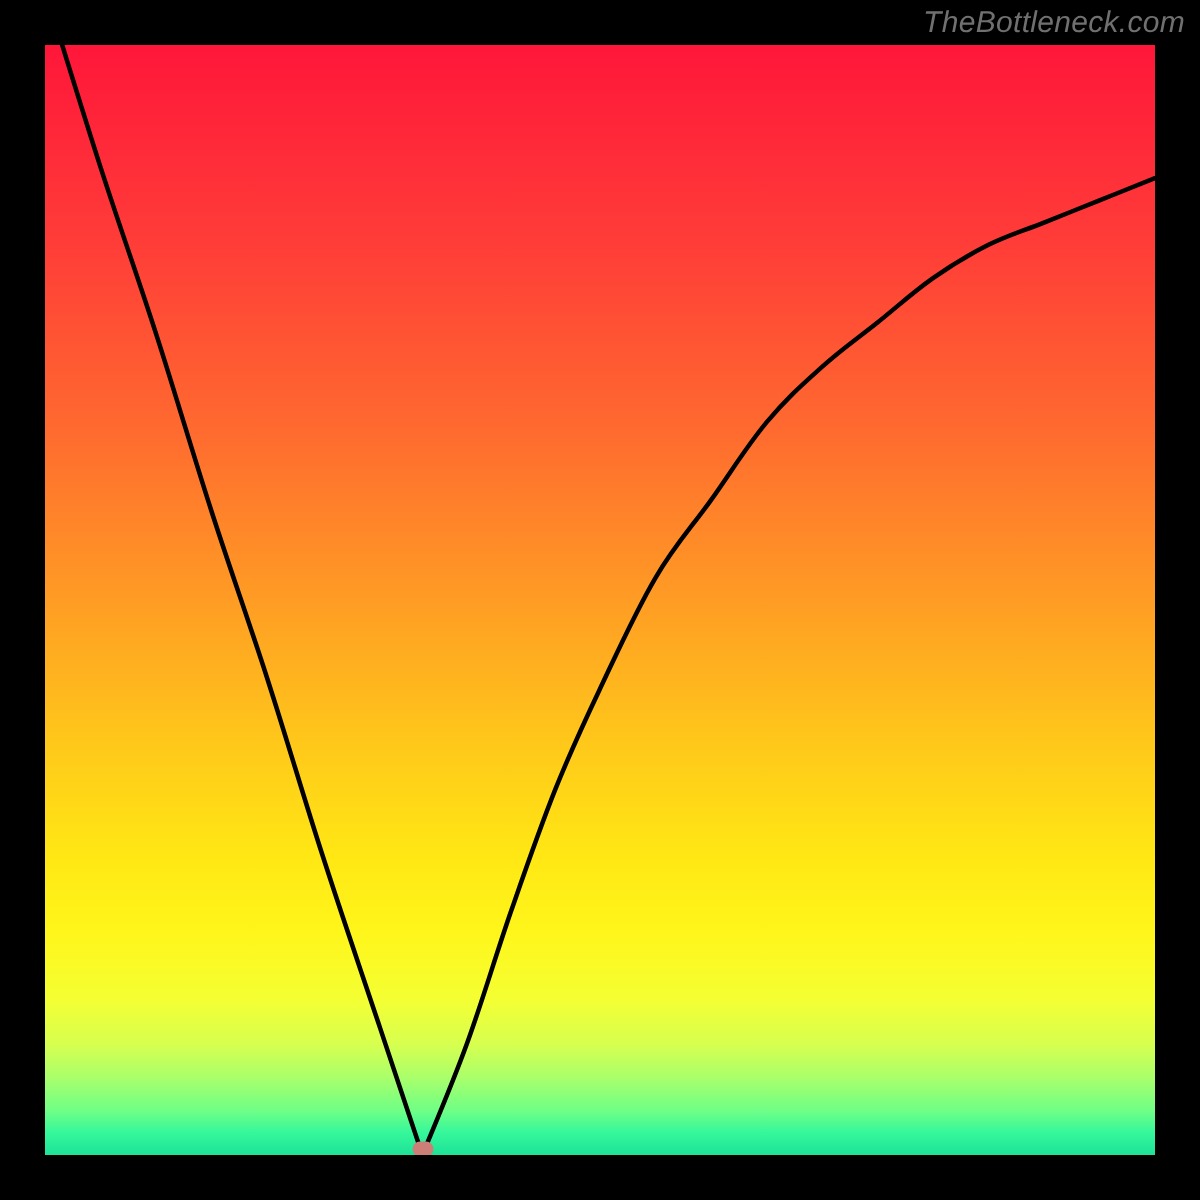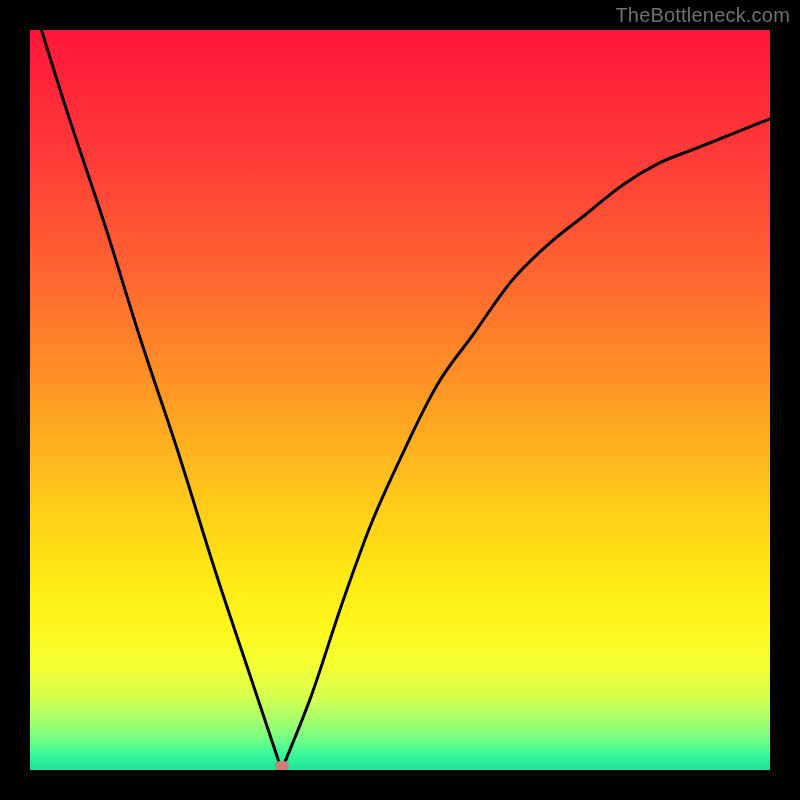--- a/index.html
+++ b/index.html
@@ -9,20 +9,21 @@
     height: 800px;
     background: #000000;
     overflow: hidden;
     font-family: Arial, Helvetica, sans-serif;
   }
   .frame {
     width: 800px;
     height: 648px;
     position: relative;
     background: #000000;
+    font-style: italic;
   }
   .plot-area {
     position: absolute;
     left: 30px;
     top: 30px;
     width: 740px;
     height: 740px;
     overflow: hidden;
   }
   .gradient-bg {

